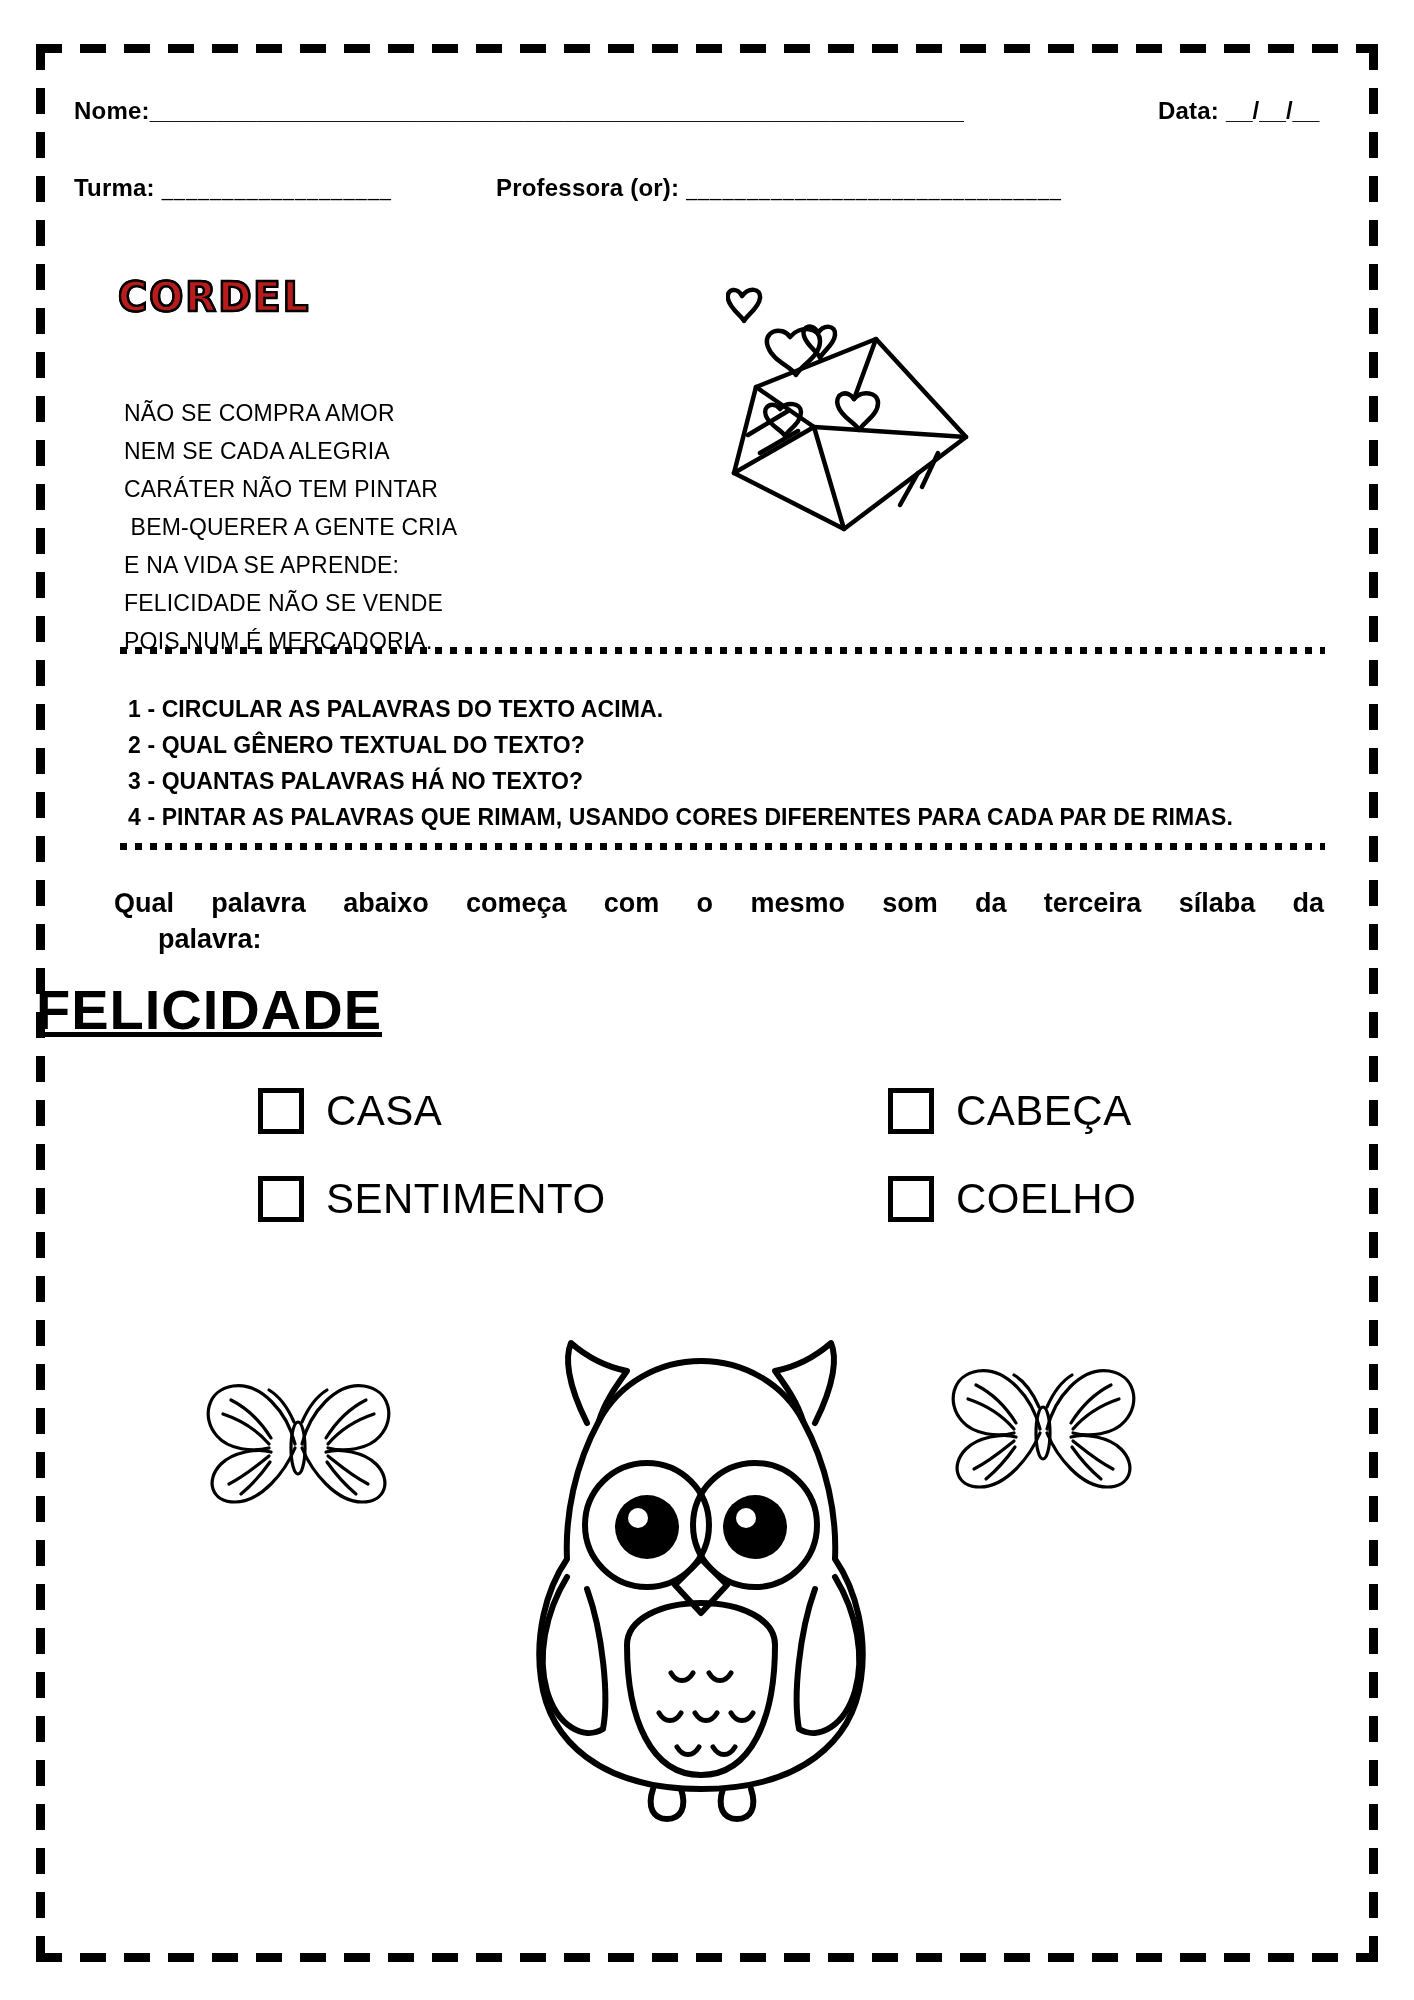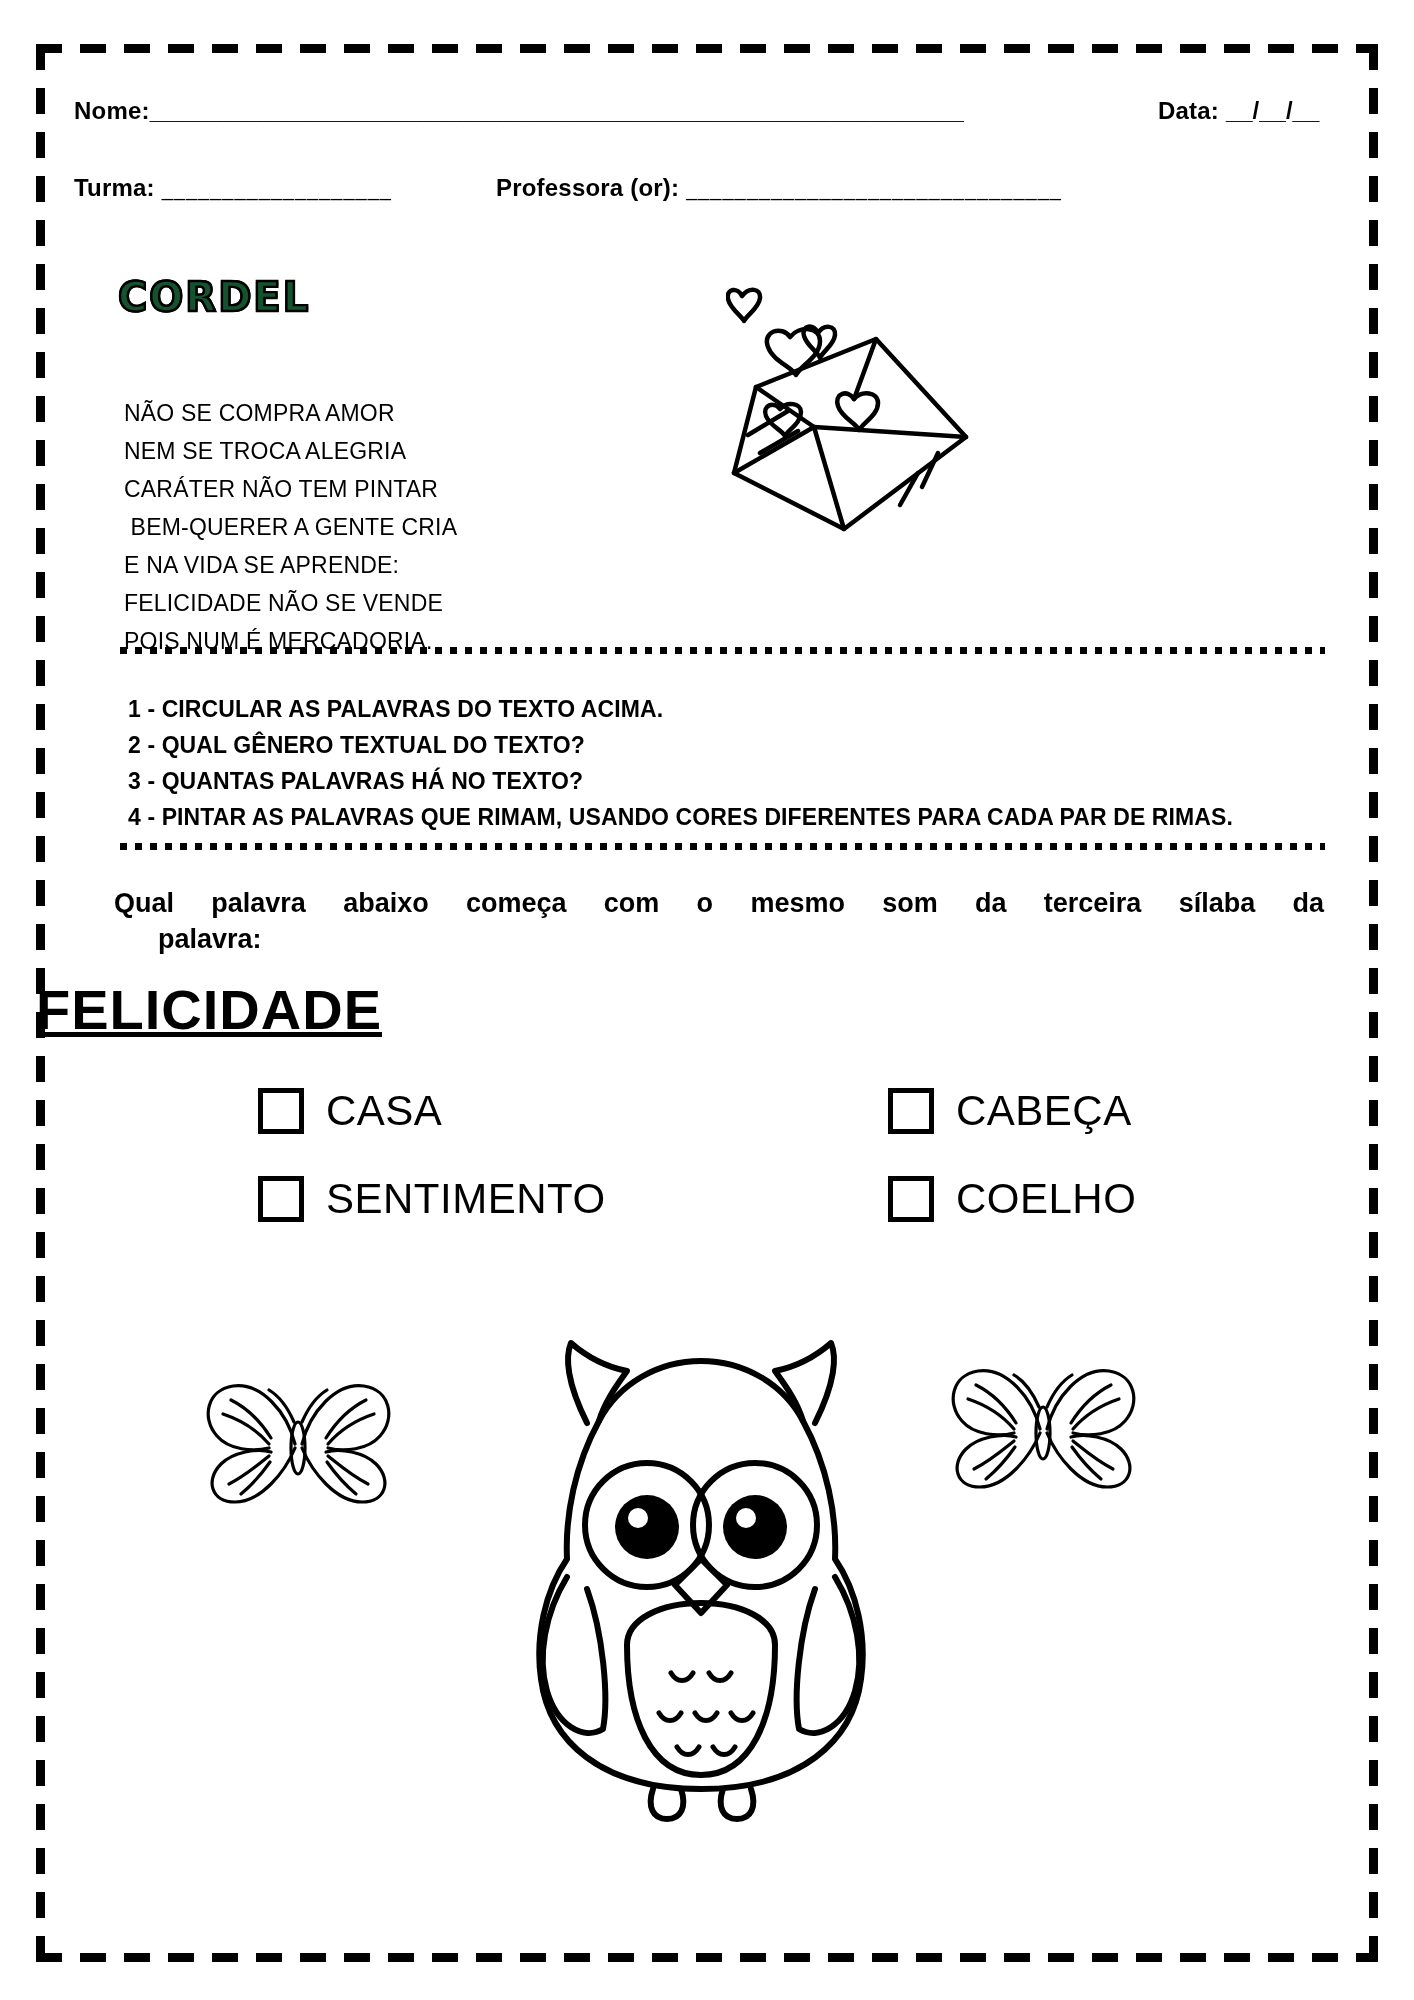--- a/index.html
+++ b/index.html
@@ -67,21 +67,21 @@
 
   
   .cordel-title {
     position: absolute;
     left: 82px;
     top: 237px;
     font-family: "DejaVu Sans", sans-serif;
     font-size: 40px;
     font-weight: bold;
     letter-spacing: 2px;
-    color: #14532d;
+    color: #b91c1c;
     -webkit-text-stroke: 2.4px #000;
     text-shadow:
       -1px -1px 0 #000, 1px -1px 0 #000,
       -1px 1px 0 #000, 1px 1px 0 #000;
   }
 
   
   .poem {
     position: absolute;
     left: 88px;
@@ -227,21 +227,21 @@
   </div>
   <div class="hdr-line hdr-prof">
     <span>Professora (or):</span>
     <span class="dashfill-thin">_______________________________</span>
   </div>
 
   <div class="cordel-title">CORDEL</div>
 
   <div class="poem">
     <div>NÃO SE COMPRA AMOR</div>
-    <div>NEM SE TROCA ALEGRIA</div>
+    <div>NEM SE CADA ALEGRIA</div>
     <div>CARÁTER NÃO TEM PINTAR</div>
     <div> BEM-QUERER A GENTE CRIA</div>
     <div>E NA VIDA SE APRENDE:</div>
     <div>FELICIDADE NÃO SE VENDE</div>
     <div>POIS NUM É MERCADORIA.</div>
   </div>
 
   <div class="envelope-art">
     <svg viewBox="0 0 250 290" width="250" height="290" fill="none" stroke="#000" stroke-width="4.5" stroke-linecap="round" stroke-linejoin="round">
 

